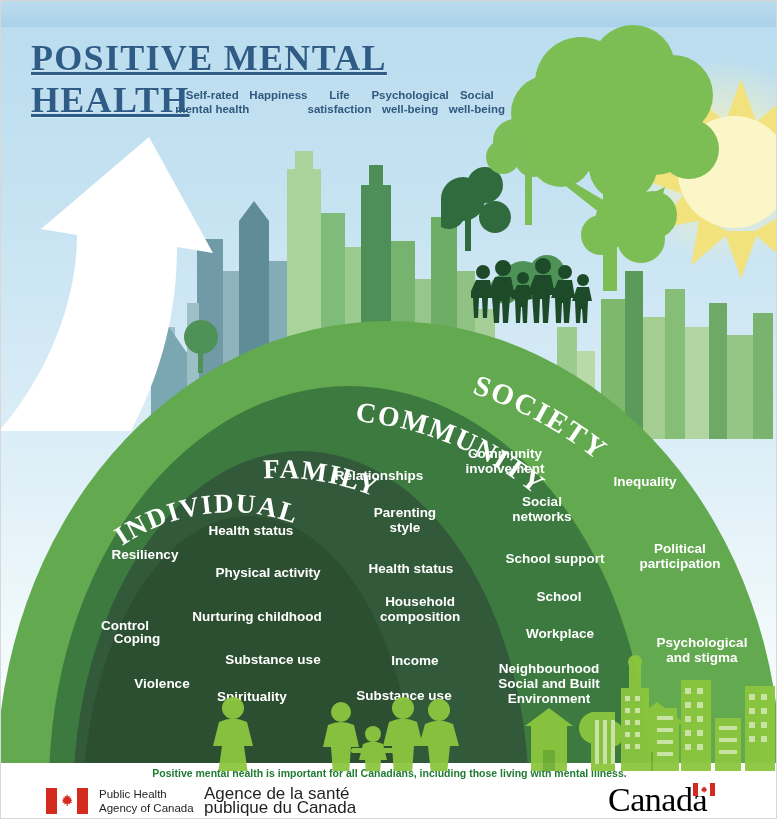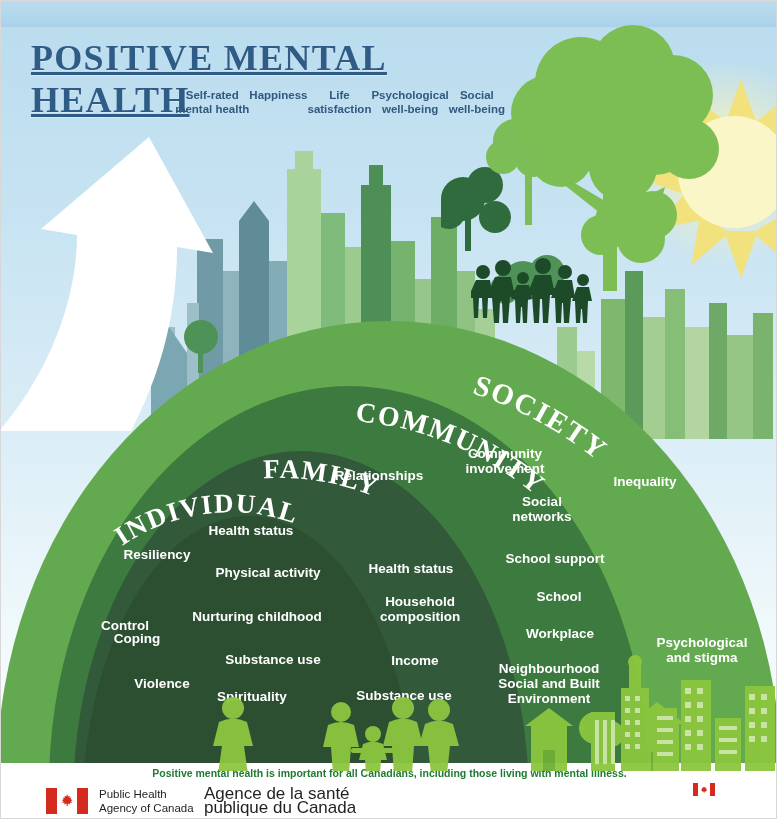--- a/index.html
+++ b/index.html
@@ -379,21 +379,21 @@
     </text>
     <text class="arc-txt arc-individual">
       <textPath href="#p-individual" startOffset="8%" id="tp-individual">INDIVIDUAL</textPath>
     </text>
   </svg>
 
   <div class="col" id="col-individual" style="left: 0px; top: 255px; width: 777px; height: 515px;">
       <div class="item" style="left: 250px; top: 267px;">
         <div>Health status</div>
       </div>
-      <div class="item" style="left: 156px; top: 291px;">
+      <div class="item" style="left: 144px; top: 291px;">
         <div>Resiliency</div>
       </div>
       <div class="item" style="left: 267px; top: 309px;">
         <div>Physical activity</div>
       </div>
       <div class="item" style="left: 124px; top: 334px; margin-top: 28px;">
         <div>Control</div>
       </div>
       <div class="item" style="left: 256px; top: 353px;">
         <div>Nurturing childhood</div>
@@ -407,20 +407,24 @@
       <div class="item" style="left: 161px; top: 420px;">
         <div>Violence</div>
       </div>
       <div class="item" style="left: 251px; top: 433px;">
         <div>Spirituality</div>
       </div>
     </div>
   <div class="col" id="col-family" style="left: 0px; top: 255px; width: 777px; height: 515px;">
       <div class="item" style="left: 378px; top: 212px;">
         <div>Relationships</div>
+      </div>
+      <div class="item wrap" style="left: 404px; top: 249px;">
+        <div>Parenting</div>
+        <div>style</div>
       </div>
       <div class="item" style="left: 410px; top: 305px;">
         <div>Health status</div>
       </div>
       <div class="item wrap" style="left: 419px; top: 338px;">
         <div>Household</div>
         <div>composition</div>
       </div>
       <div class="item" style="left: 414px; top: 397px;">
         <div>Income</div>
@@ -449,20 +453,24 @@
       </div>
       <div class="item wrap" style="left: 548px; top: 405px;">
         <div>Neighbourhood</div>
         <div>Social and Built</div>
         <div>Environment</div>
       </div>
     </div>
   <div class="col" id="col-society" style="left: 0px; top: 255px; width: 692px; height: 515px;">
       <div class="item" style="left: 644px; top: 218px;">
         <div>Inequality</div>
+      </div>
+      <div class="item wrap" style="left: 679px; top: 285px;">
+        <div>Political</div>
+        <div>participation</div>
       </div>
       <div class="item wrap" style="left: 701px; top: 379px;">
         <div>Psychological</div>
         <div>and stigma</div>
       </div>
     </div>
 
   <div class="poster-title">POSITIVE MENTAL HEALTH</div>
   <div class="dimensions" id="dimensions">
       <div class="dim">
@@ -499,20 +507,21 @@
       <div class="flag-bar"></div>
     </div>
     <div class="phac">
       <div>Public Health</div>
       <div>Agency of Canada</div>
     </div>
     <div class="aspc">
       <div>Agence de la santé</div>
       <div>publique du Canada</div>
     </div>
+    <div class="wordmark">Canada</div>
     <div class="wordmark-flag">
       <div class="wf-bar"></div>
       <div class="wf-mid">
         <svg class="maple" width="9" height="9" viewBox="0 0 24 24">
           <path fill="#d52b1e" d="M12 2 l1.6 3.4 2.6-1.2 -0.7 3.1 3.2-0.4 -1.4 2.3 3.1 1.2 -2.6 1.8 2.2 2.3 -3.8 0.2 0.5 2.6 -3.3-1.5 -0.6 4.2 -1.1 0 -0.6-4.2 -3.3 1.5 0.5-2.6 -3.8-0.2 2.2-2.3 -2.6-1.8 3.1-1.2 -1.4-2.3 3.2 0.4 -0.7-3.1 2.6 1.2z"></path>
         </svg>
       </div>
       <div class="wf-bar"></div>
     </div>
   </div>

